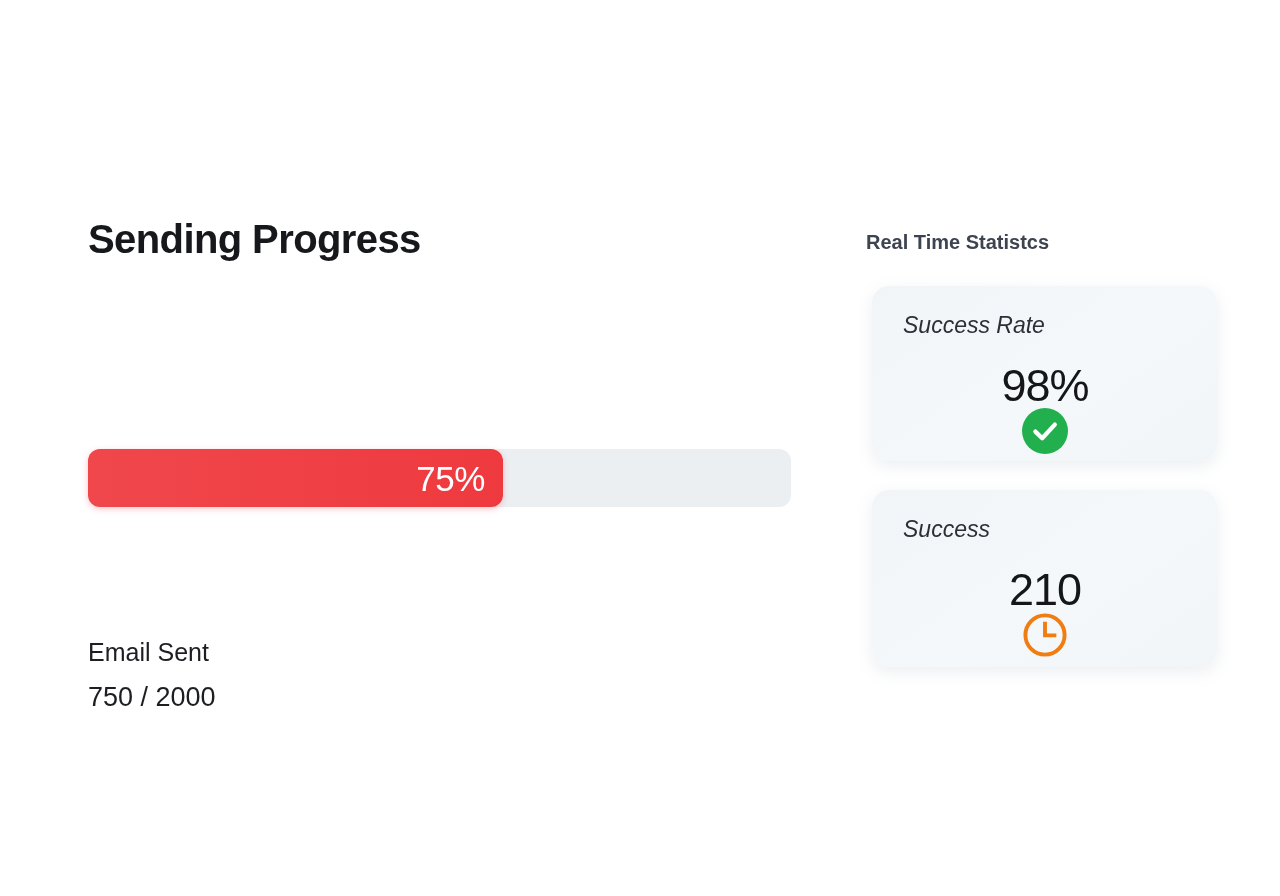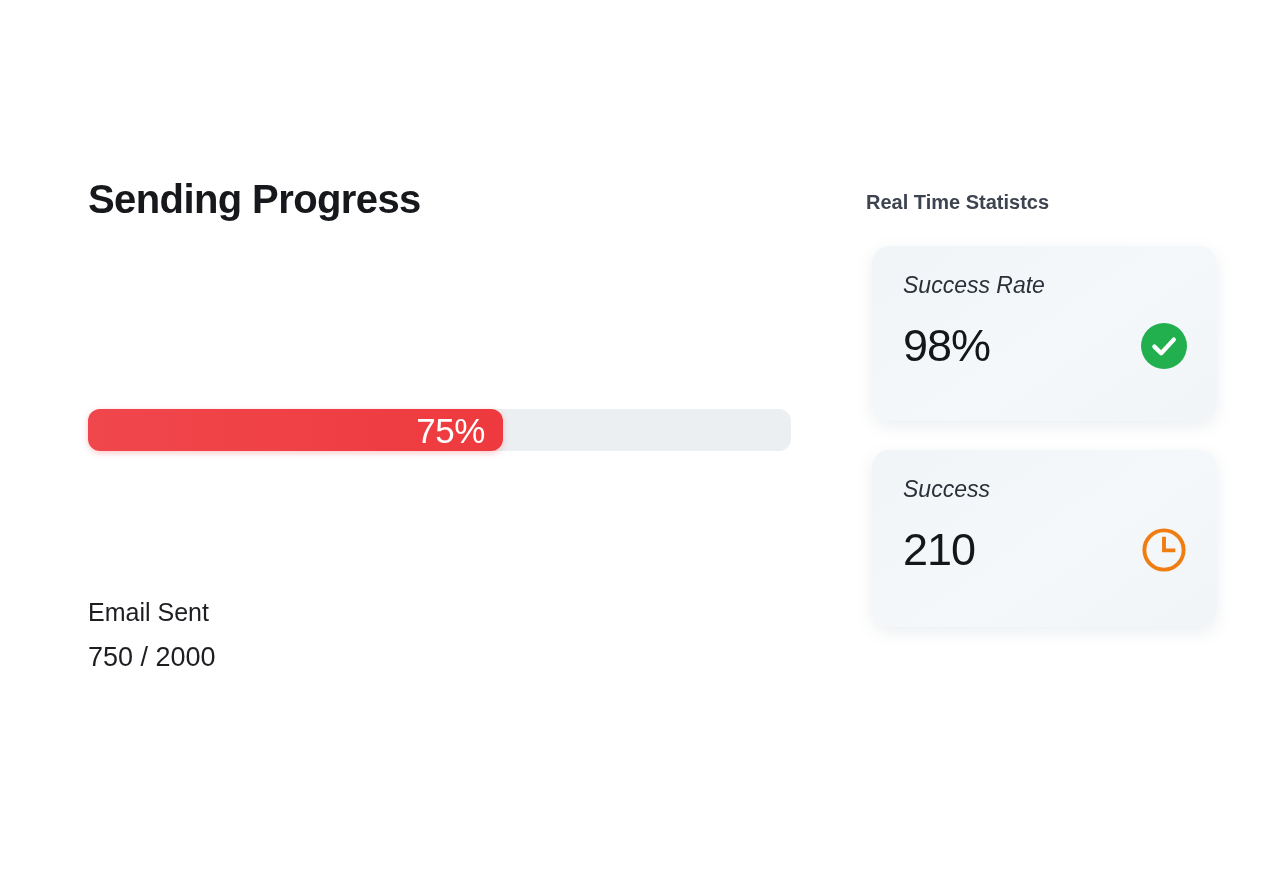--- a/index.html
+++ b/index.html
@@ -12,20 +12,21 @@
     background: #ffffff;
     font-family: "Liberation Sans", sans-serif;
     -webkit-font-smoothing: antialiased;
     overflow: hidden;
     position: relative;
   }
 
   .stage {
     position: absolute;
     inset: 0;
+    margin-top: 40px;
   }
 
   
   .progress-panel {
     position: absolute;
     left: 88px;
     top: 176px;
     width: 704px;
   }
 
@@ -36,21 +37,21 @@
     letter-spacing: -0.6px;
     line-height: 1.15;
     margin: 0;
   }
 
   .progress-wrap {
     position: absolute;
     left: 0;
     top: 233px;
     width: 703px;
-    height: 42px;
+    height: 58px;
   }
 
   .progress-track {
     position: absolute;
     inset: 0;
     background: #eceff2;
     border-radius: 12px;
   }
 
   .progress-fill {
@@ -137,20 +138,21 @@
     color: #2b3038;
     line-height: 1.2;
     font-style: italic;
   }
 
   .stat-row {
     display: flex;
     align-items: center;
     justify-content: space-between;
     margin-top: 23px;
+    flex-direction: column;
   }
 
   .stat-value {
     font-size: 45px;
     font-weight: 400;
     color: #15161a;
     letter-spacing: -1px;
     line-height: 1;
   }
 

